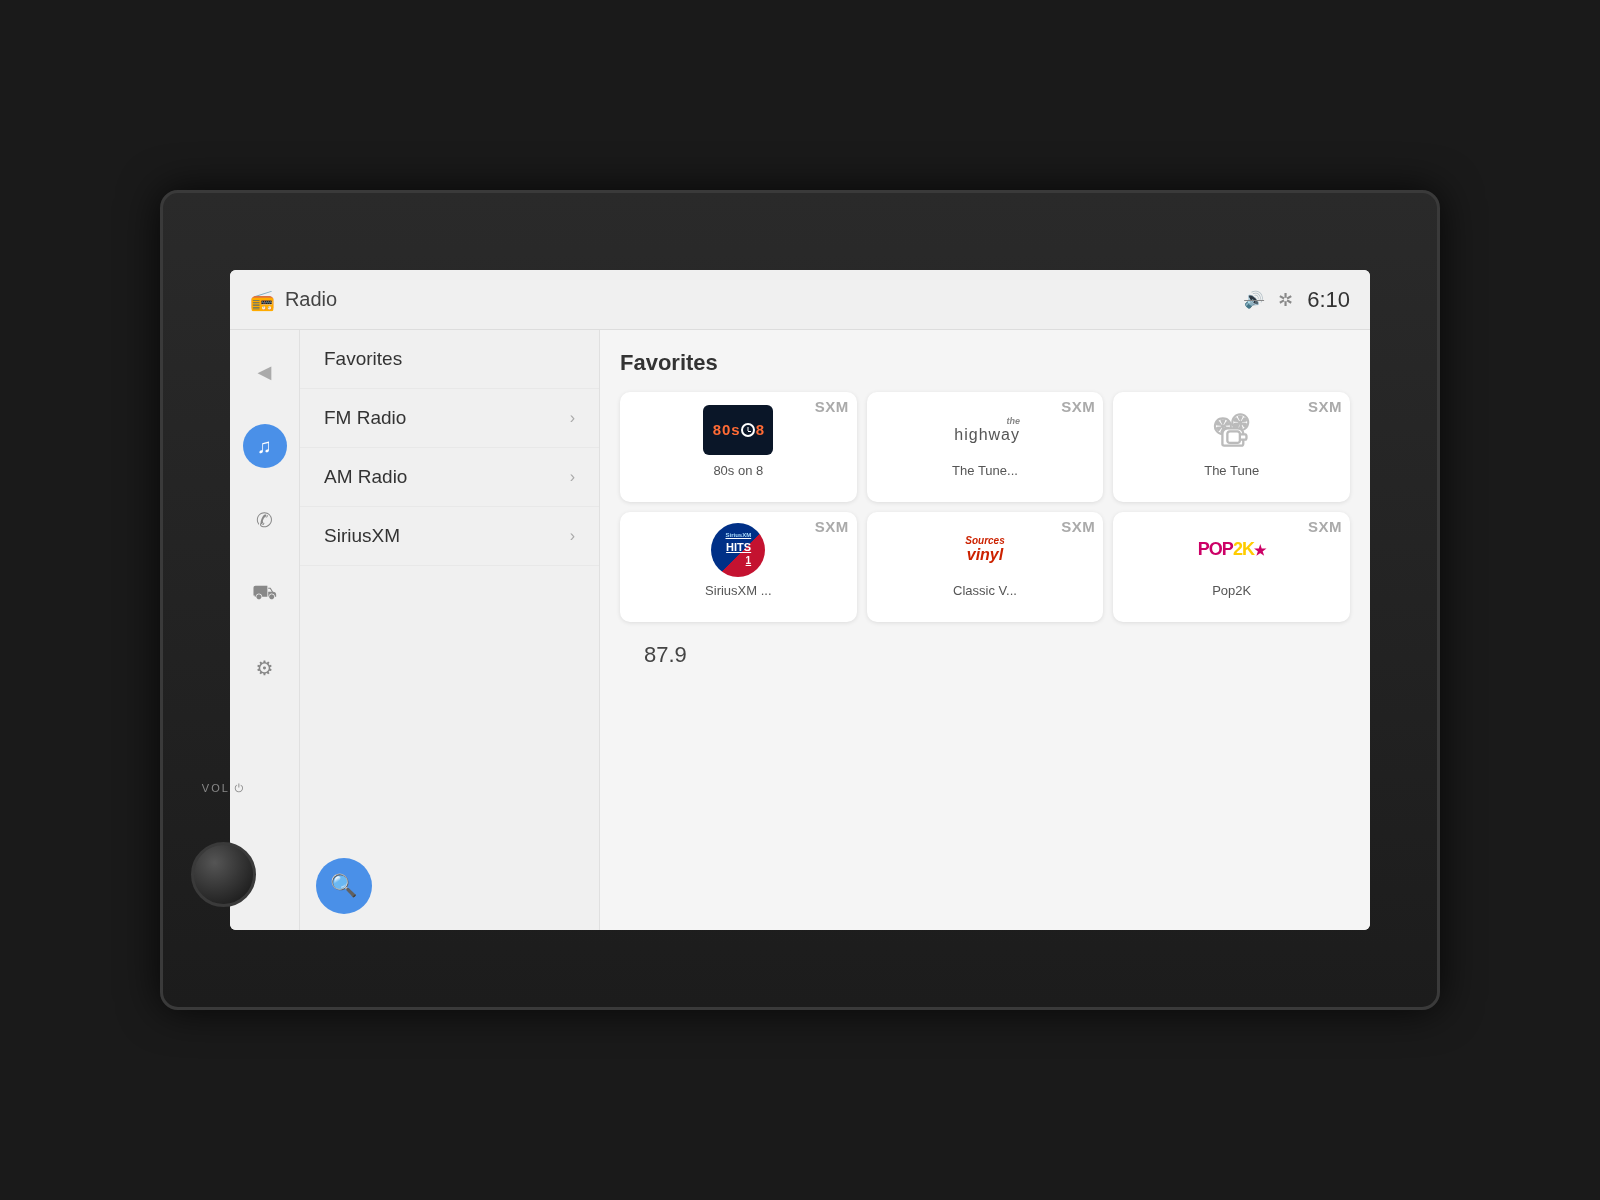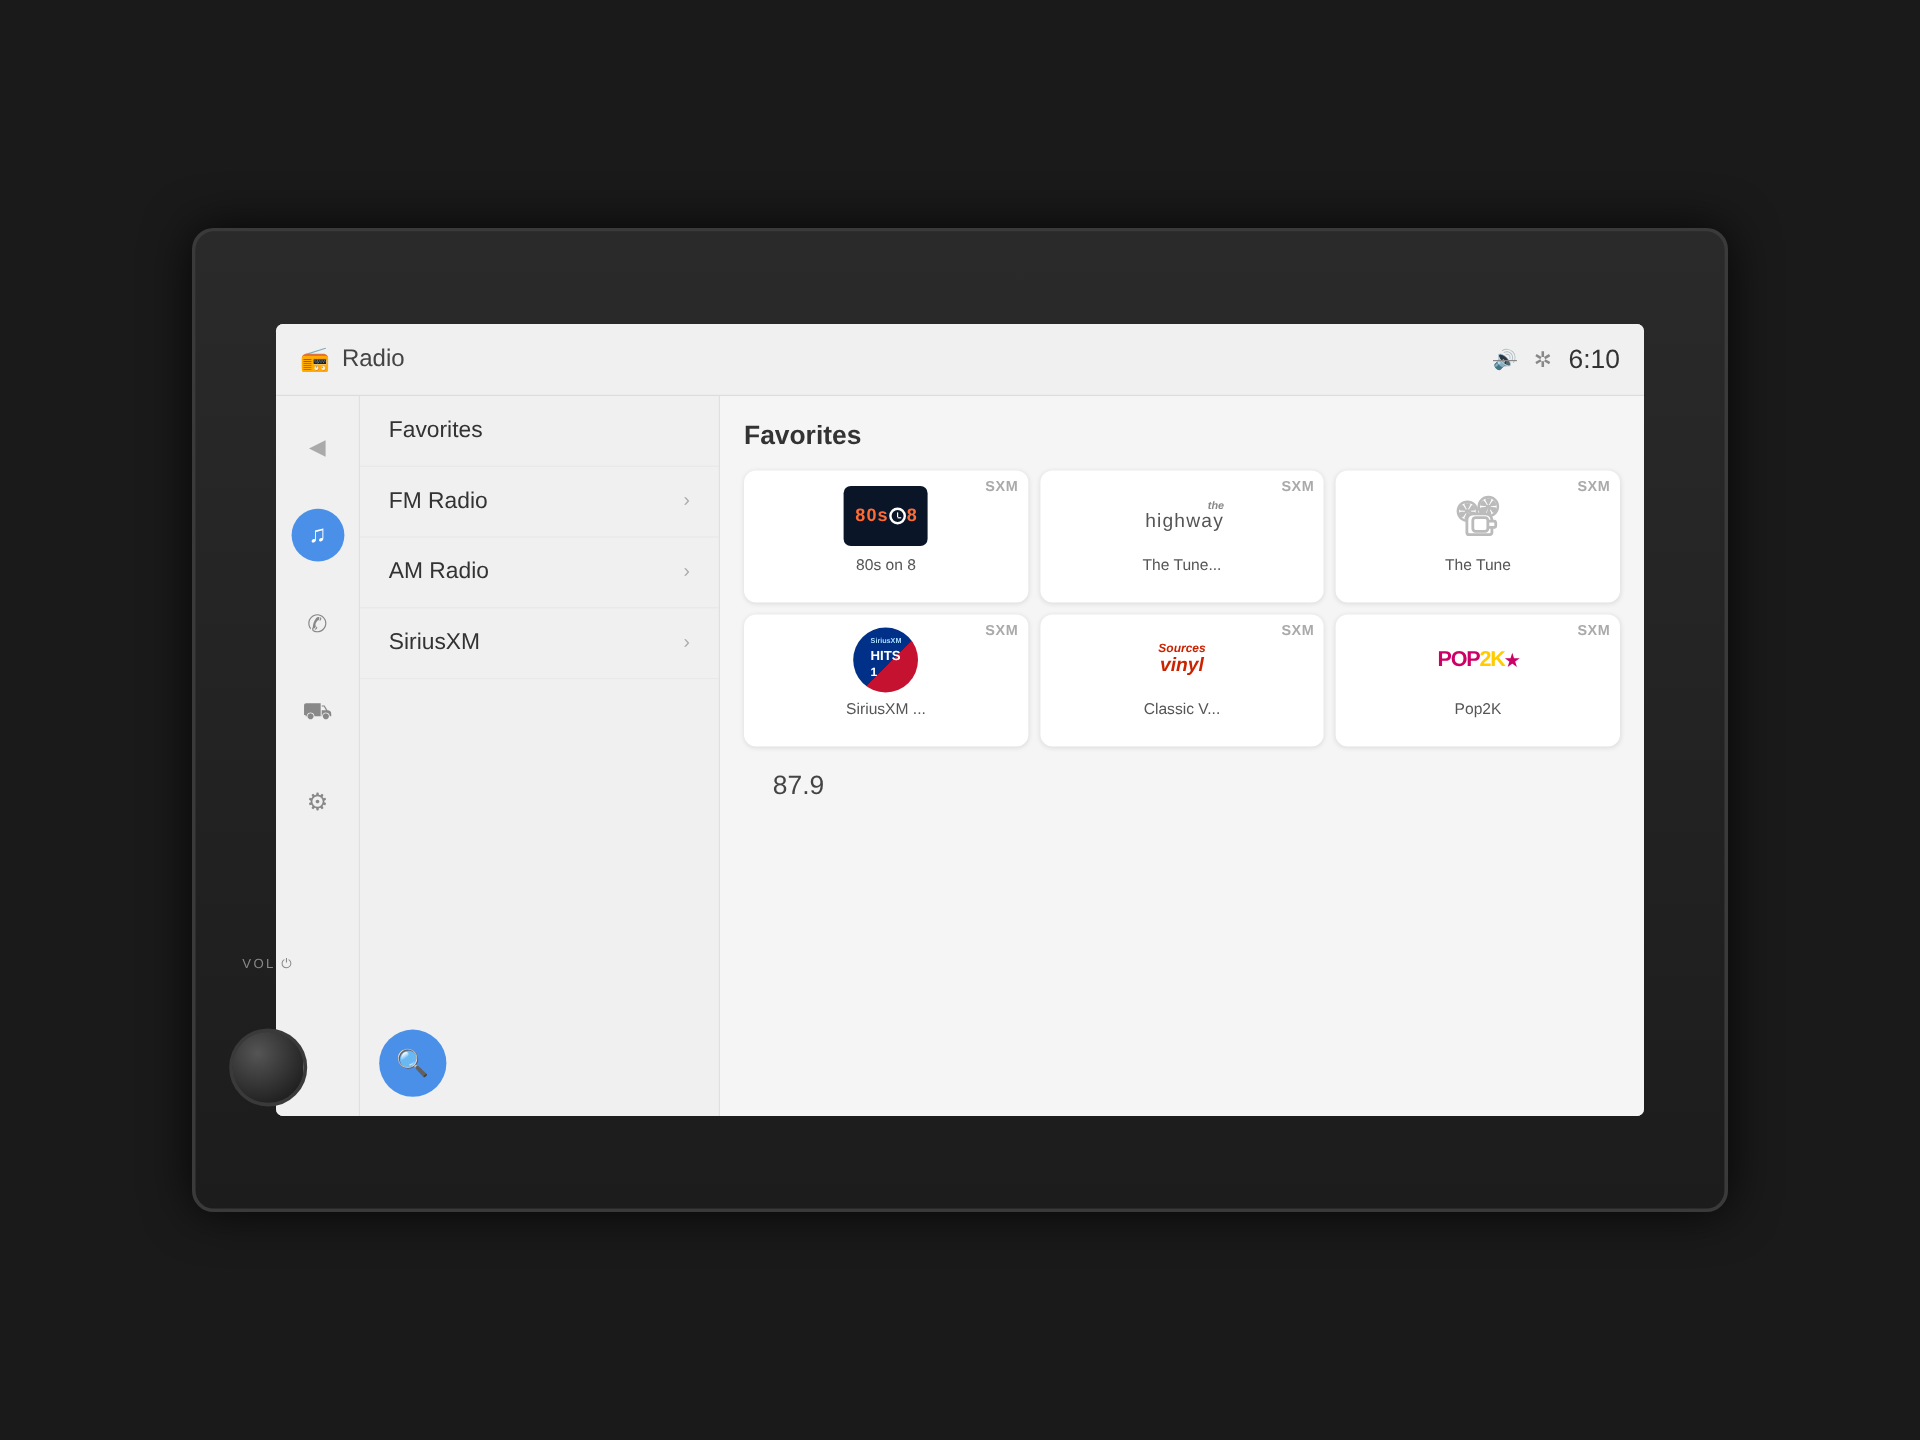--- a/index.html
+++ b/index.html
@@ -216,21 +216,21 @@
       cursor: pointer;
       box-shadow: 0 1px 4px rgba(0,0,0,0.1);
       min-height: 110px;
       position: relative;
     }
 
     .sirius-badge {
       position: absolute;
       top: 6px;
       right: 8px;
-      font-size: 12px;
+      font-size: 15px;
       color: #aaa;
       font-weight: 600;
       letter-spacing: 0.5px;
     }
 
     .channel-logo {
       width: 70px;
       height: 55px;
       display: flex;
       align-items: center;
@@ -414,21 +414,21 @@
             <div class="channel-logo logo-heat">
               <span style="font-size:32px; color:#bbb;">📽</span>
             </div>
             <span class="channel-name">The Tune</span>
           </div>
 
           <div class="favorite-card">
             <span class="sirius-badge">SXM</span>
             <div class="channel-logo">
               <div style="background:linear-gradient(135deg, #003087 55%, #c41230 55%); border-radius:50%; width:54px; height:54px; display:flex; align-items:center; justify-content:center;">
-                <div style="text-align:left; color:white; font-size:8px; font-weight:900; line-height:1.3;">
+                <div style="text-align:right; color:white; font-size:8px; font-weight:900; line-height:1.3;text-decoration:underline;">
                   <div style="font-size:6px; color:#adf;">SiriusXM</div>
                   <div style="font-size:11px; font-weight:900;">HITS</div>
                   <div style="font-size:10px;">1</div>
                 </div>
               </div>
             </div>
             <span class="channel-name">SiriusXM ...</span>
           </div>
 
           <div class="favorite-card">
@@ -449,18 +449,18 @@
           </div>
 
         </div>
 
         <div class="current-station">87.9</div>
       </div>
 
     </div>
   </div>
 
-  <div class="vol-area" style="position:absolute; left:28px; bottom:85px;gap:41px;">
+  <div class="vol-area" style="position:absolute; left:28px; bottom:100px;gap:41px;">
     <span class="vol-label" style="color:#888; font-size:11px; letter-spacing:2px;">VOL ⏻</span>
     <div class="vol-knob" style="width:65px; height:65px; border-radius:50%; background:radial-gradient(circle at 35% 30%, #555, #111); border:3px solid #3a3a3a; margin-top:6px;"></div>
   </div>
 
 </div>
 
 </body></html>

